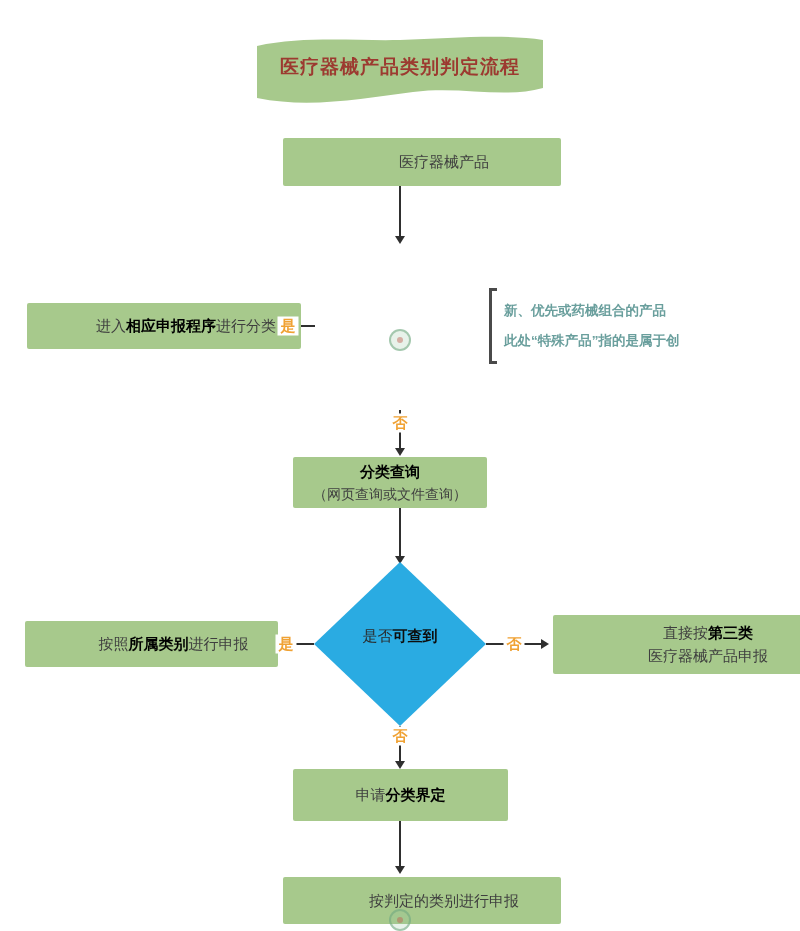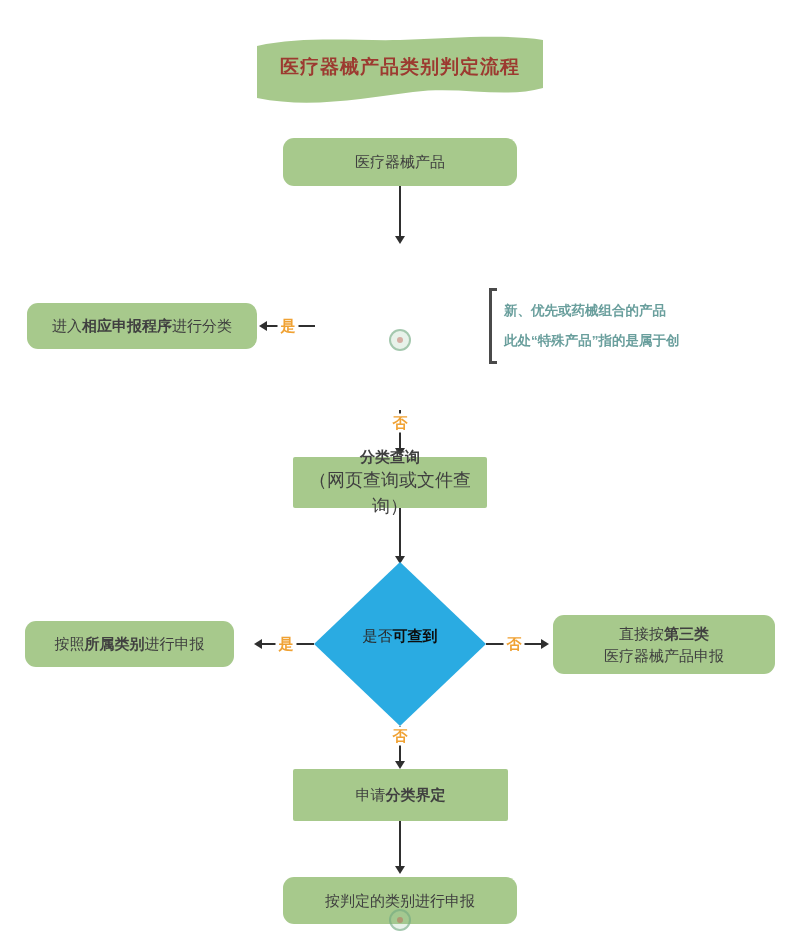--- a/index.html
+++ b/index.html
@@ -16,22 +16,22 @@
     position:absolute; left:0; top:26px; width:100%; text-align:center;
     font-size:19px; font-weight:bold; color:#9c3a30; letter-spacing:1px;
   }
 
   
   .node {
     position:absolute; background:#a7c98c; color:#3f3f3f;
     display:flex; align-items:center; justify-content:center;
     text-align:center; font-size:15px; line-height:1.45;
   }
-  .node b { color:#404040; font-weight:bold; }
-  .pill { border-radius:11px; }
+  .node b { color:#000000; font-weight:bold;font-family:Liberation Serif, serif; }
+  .pill { border-radius:2px;padding-left:44px; }
   .rect { border-radius:2px; }
   .node .stack { width:100%; }
 
   .diamond {
     position:absolute; background:#2aabe2;
     clip-path:polygon(50% 0, 100% 50%, 50% 100%, 0 50%);
     display:flex; align-items:center; justify-content:center;
     text-align:center; font-size:15px; color:#2a2a2a; padding-bottom:16px;
     box-sizing:border-box;
   }
@@ -116,21 +116,21 @@
       <span>进入</span><b>相应申报程序</b><span>进行分类</span>
     </span>
   </div>
 
   <div class="arrow-down" style="left:399px; top:394px; height:38px;"></div>
   <span class="edge-label" style="left:400px; top:407px;">否</span>
 
   <div class="node rect" style="left:293px; top:441px; width:194px; height:51px;">
     <div class="stack">
       <div><b>分类查询</b></div>
-      <div style="font-size:18px;">（网页查询或文件查询）</div>
+      <div style="font-size:14px;">（网页查询或文件查询）</div>
     </div>
   </div>
 
   <div class="arrow-down" style="left:399px; top:492px; height:48px;"></div>
 
   <div class="diamond" style="left:314px; top:546px; width:172px; height:164px;">
     <span>
       <span>是否</span><b>可查到</b>
     </span>
   </div>

